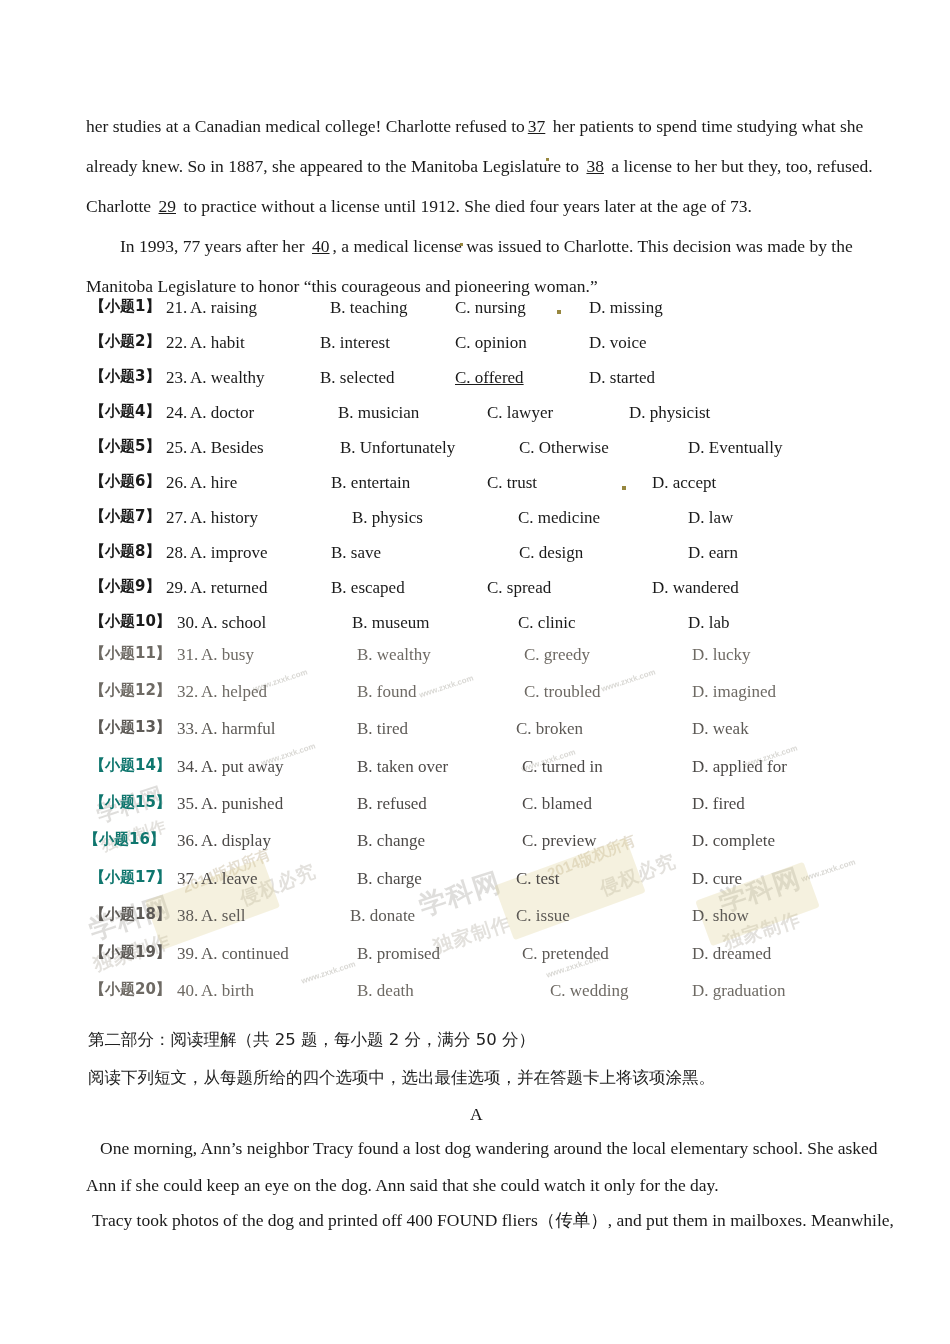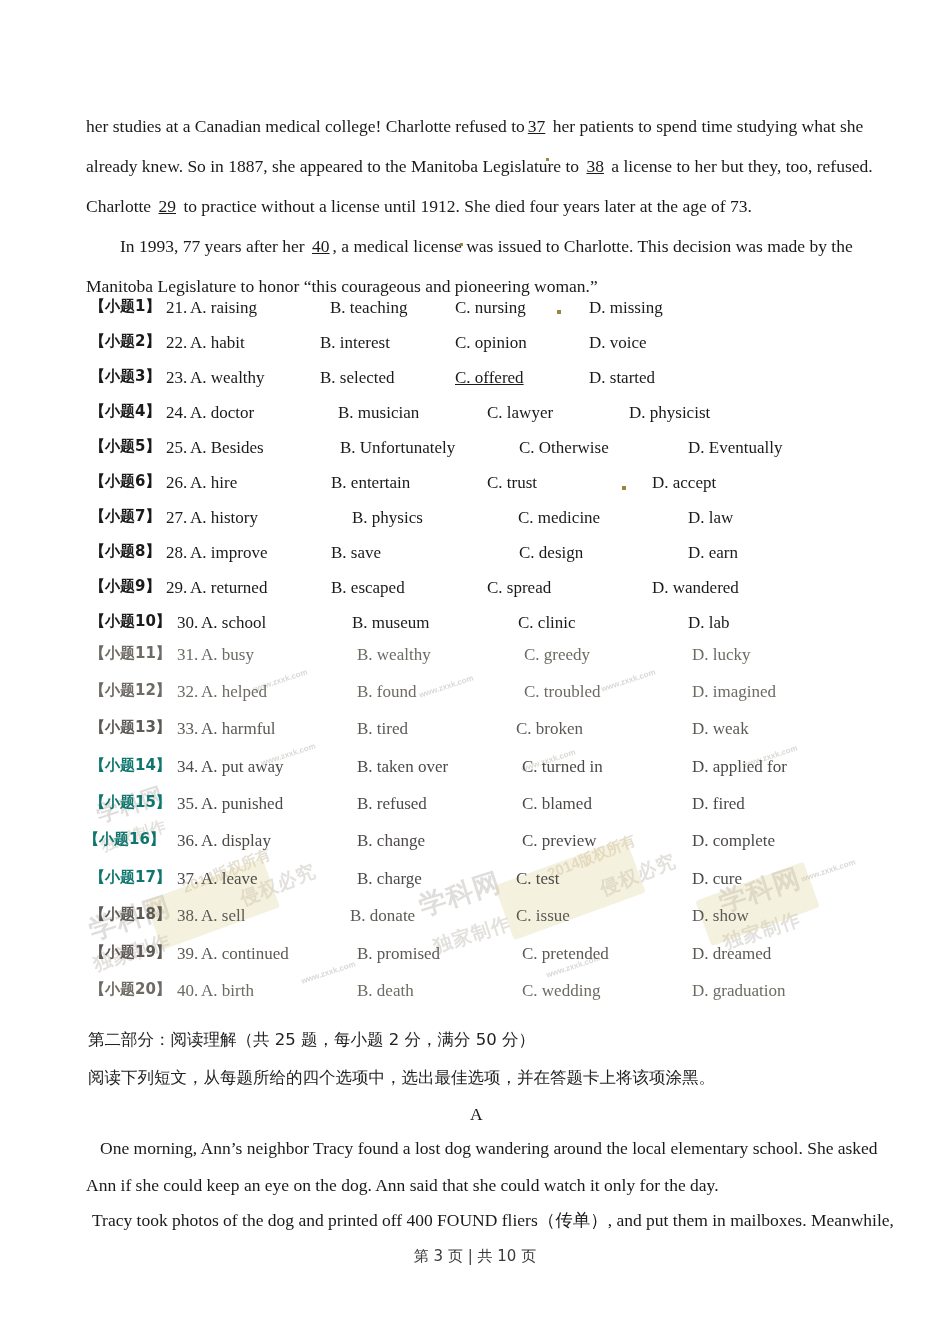--- a/index.html
+++ b/index.html
@@ -365,31 +365,30 @@
     <span style="left:357px;">B. promised</span>
     <span style="left:522px;">C. pretended</span>
     <span style="left:692px;text-align:center;">D. dreamed</span>
   </div>
 
   <div class="qrow faded-3" style="top:982px;">
     <span class="qtag qcn" style="left:90px;">【小题20】</span>
     <span style="left:177px;">40.</span>
     <span style="left:201px;">A. birth</span>
     <span style="left:357px;">B. death</span>
-    <span style="left:522px;">C. wedding</span>
+    <span style="left:550px;">C. wedding</span>
     <span style="left:692px;">D. graduation</span>
   </div>
 
   <div class="cn-line" style="left:88px; top:1032px;">第二部分：阅读理解（共 25 题，每小题 2 分，满分 50 分）</div>
 
   <div class="cn-line" style="left:88px; top:1070px;">阅读下列短文，从每题所给的四个选项中，选出最佳选项，并在答题卡上将该项涂黑。</div>
 
   <div class="center-letter" style="left:470px; top:1106px;">A</div>
 
   <div class="para" style="left:100px; top:1140px;">One morning, Ann’s neighbor Tracy found a lost dog wandering around the local elementary school. She asked</div>
   <div class="para" style="left:86px; top:1177px;">Ann if she could keep an eye on the dog. Ann said that she could watch it only for the day.</div>
   <div class="para" style="left:92px; top:1212px;">
     <span>Tracy took photos of the dog and printed off 400 FOUND fliers（传单）, and put them in mailboxes. Meanwhile,</span>
   </div>
 
-  <div class="footer" style="top:1247px;">第 3 页 | 共 10 页</div>
 
 </div>
 
 </body></html>

